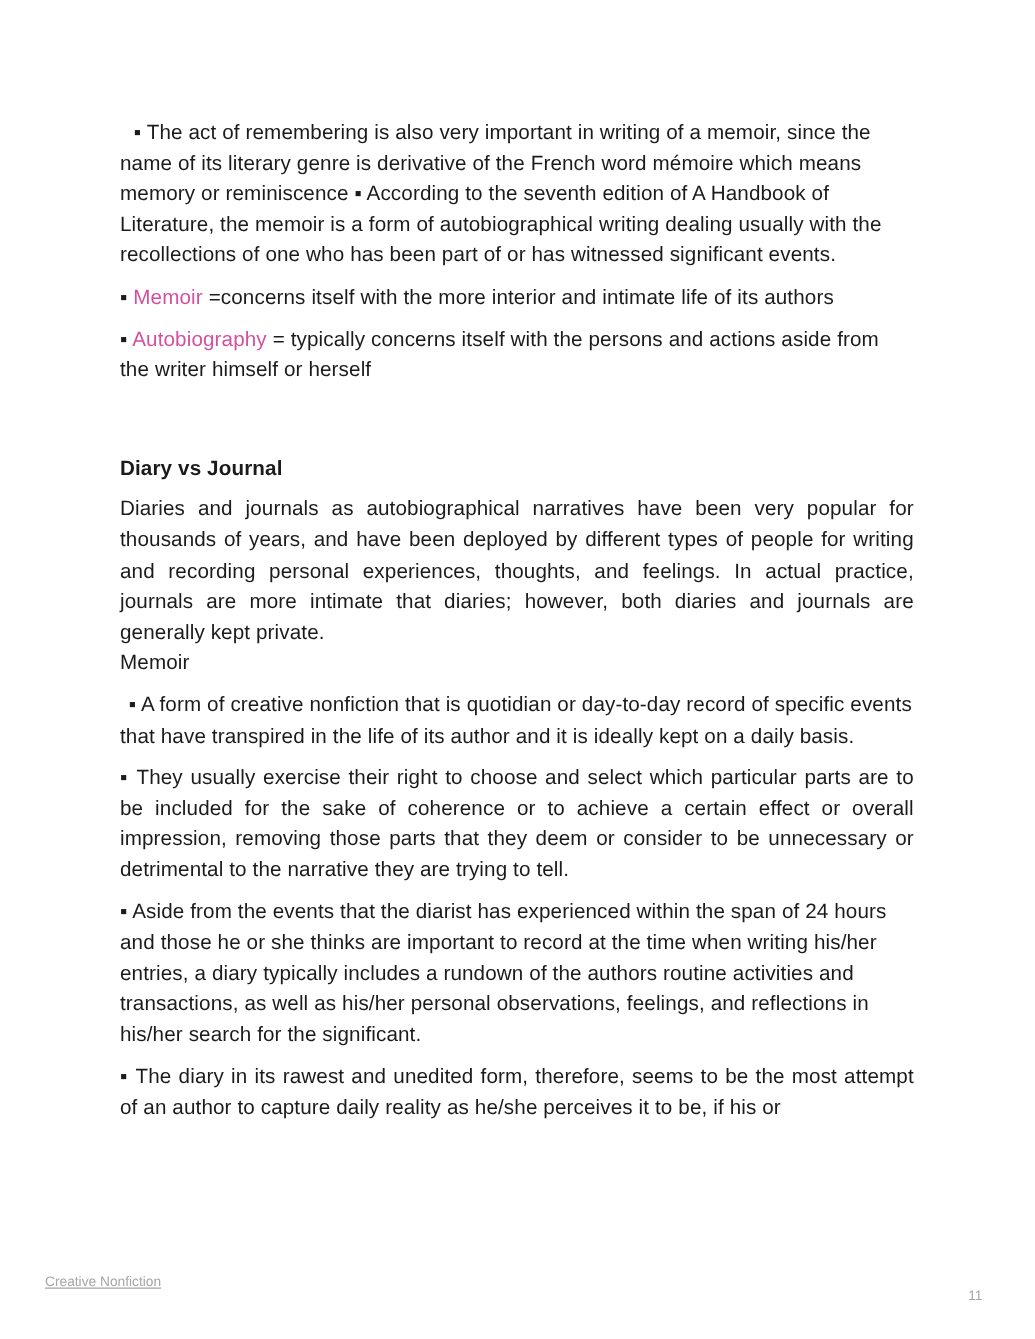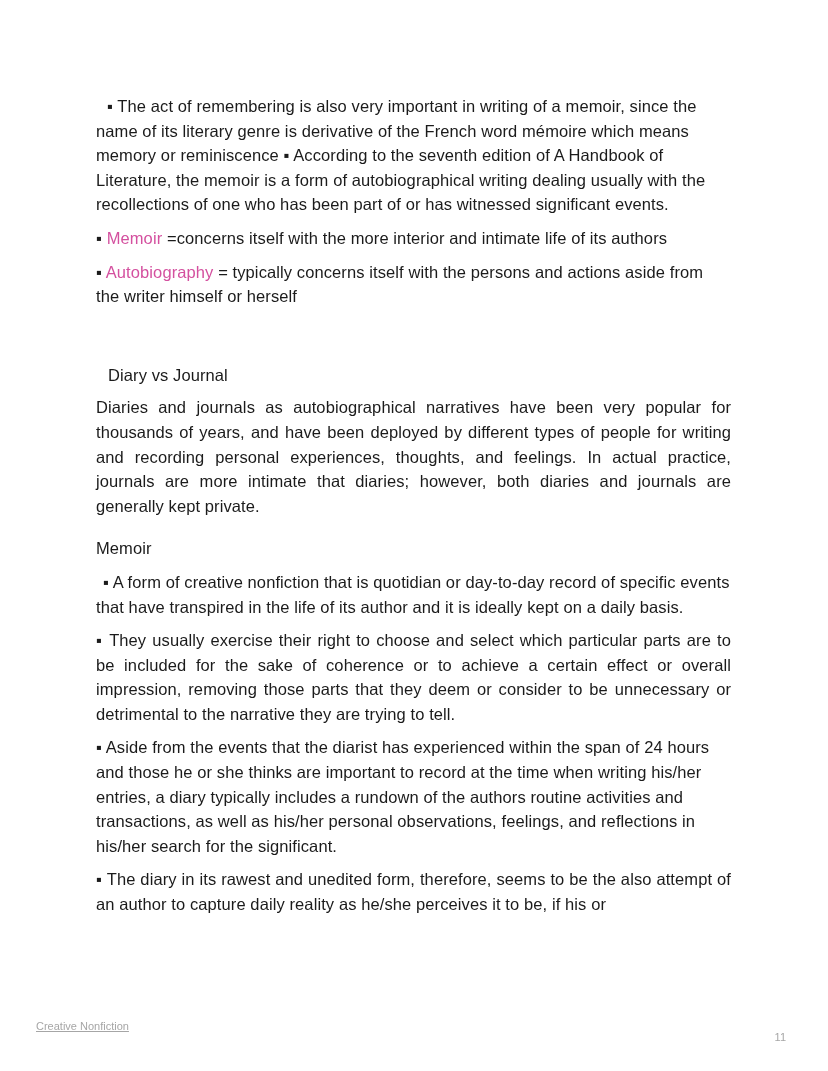--- a/index.html
+++ b/index.html
@@ -33,29 +33,29 @@
   p.indent-first {
     text-indent: 11px;
   }
   p.indent-small {
     text-indent: 7px;
   }
   p.justify {
     text-align: justify;
   }
   p.tight {
-    margin-bottom: 18px;
+    margin-bottom: 0;
   }
   .accent {
     color: var(--accent, #d4509f);
   }
   h2.section-heading {
     font-size: 16.5px;
-    font-weight: 400;
-    margin: 54px 0 8px 12px;
+    font-weight: 700;
+    margin: 54px 0 8px 0;
     line-height: 24.6px;
   }
   .diary-label {
     margin: 0 0 9px 0;
   }
   .footer {
     position: absolute;
     left: 0;
     right: 0;
     top: 1020px;
@@ -99,21 +99,21 @@
 
     <p class="diary-label">Memoir</p>
 
     <p class="indent-small">▪ A form of creative nonfiction that is quotidian or day-to-day record of specific events that have transpired in the life of its author and it is ideally kept on a daily basis.</p>
 
 
     <p class="justify">▪ They usually exercise their right to choose and select which particular parts are to be included for the sake of coherence or to achieve a certain effect or overall impression, removing those parts that they deem or consider to be unnecessary or detrimental to the narrative they are trying to tell.</p>
 
     <p>▪ Aside from the events that the diarist has experienced within the span of 24 hours and those he or she thinks are important to record at the time when writing his/her entries, a diary typically includes a rundown of the authors routine activities and transactions, as well as his/her personal observations, feelings, and reflections in his/her search for the significant.</p>
 
-    <p class="justify">▪ The diary in its rawest and unedited form, therefore, seems to be the also attempt of an author to capture daily reality as he/she perceives it to be, if his or</p>
+    <p class="justify">▪ The diary in its rawest and unedited form, therefore, seems to be the most attempt of an author to capture daily reality as he/she perceives it to be, if his or</p>
 
   </div>
 
   <div class="footer">
     <span class="footer-left">Creative Nonfiction</span>
     <span class="footer-right">11</span>
   </div>
 
 </div>
 

